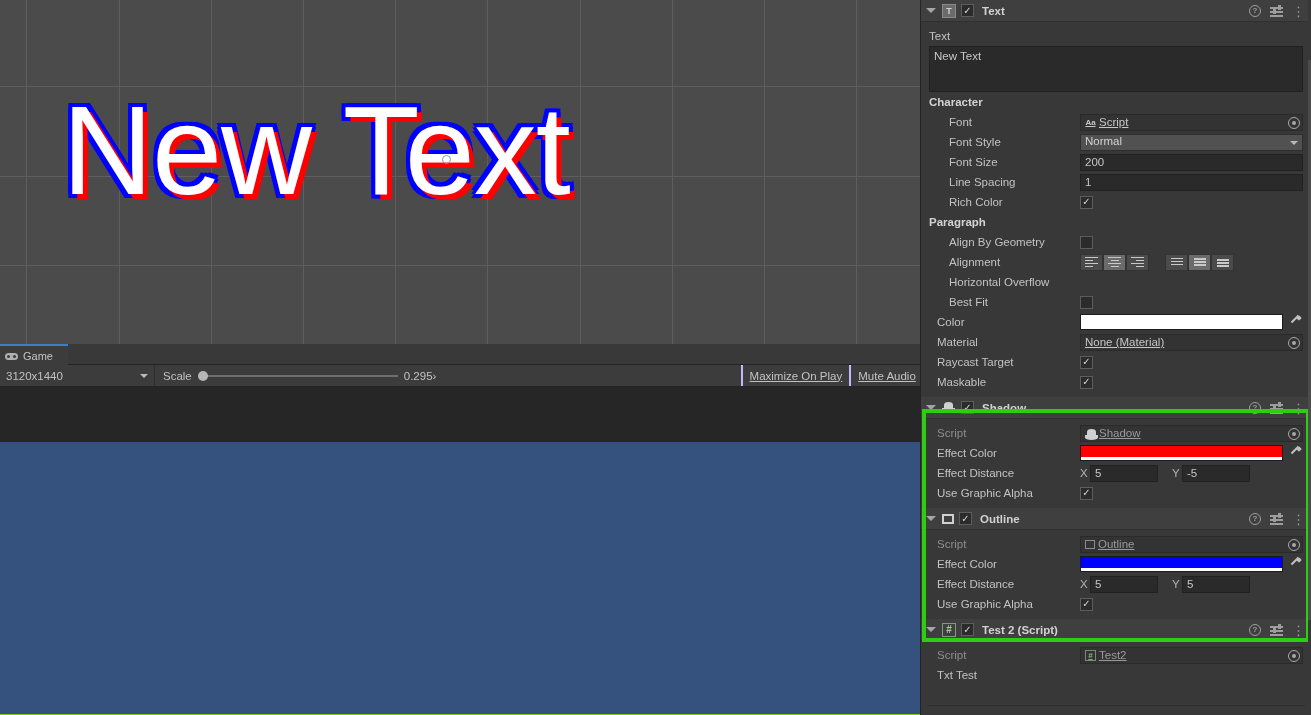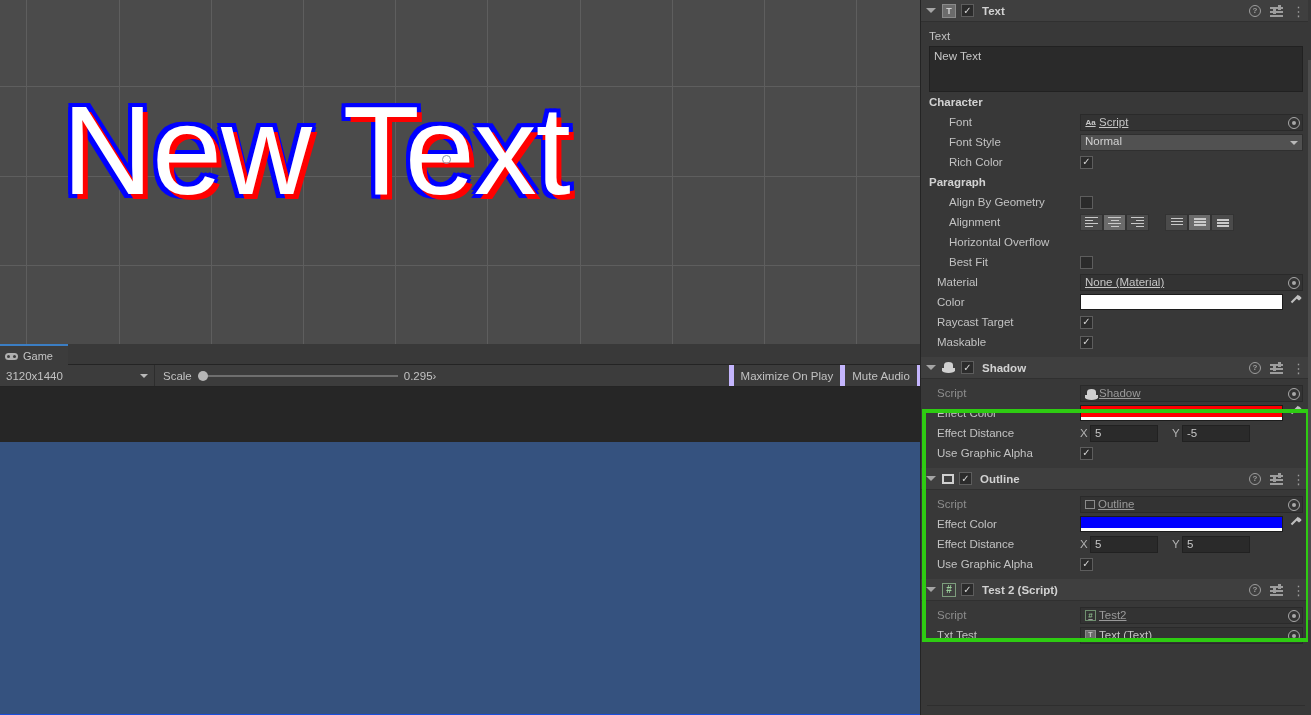--- a/index.html
+++ b/index.html
@@ -34,21 +34,21 @@
        5px 5px 0 #ff0000,
       -4px -4px 0 #0000ff, 4px -4px 0 #0000ff, -4px 4px 0 #0000ff,
       -4px 0 0 #0000ff, 4px 0 0 #0000ff, 0 -4px 0 #0000ff, 0 4px 0 #0000ff;
   }
   .scene-handle {
     position: absolute; left: 442px; top: 155px; width: 9px; height: 9px;
     border: 1px solid #8a9aa8; border-radius: 50%;
   }
 
   
-  .game-panel { position: absolute; left: 0; top: 344px; width: 1036px; height: 371px; background: #1d4ed8; }
+  .game-panel { position: absolute; left: 0; top: 344px; width: 1036px; height: 371px; background: #84cc16; }
   .tabbar {
     position: relative; height: 21px; background: #393939;
     border-bottom: 1px solid #242424;
   }
   .tab {
     position: absolute; left: 0; top: 0; width: 68px; height: 21px;
     background: #3c3c3c; border-top: 2px solid #3b7ec4;
     display: flex; align-items: center; gap: 4px; padding-left: 5px;
     color: #c4c4c4; font-size: 11px;
   }
@@ -74,21 +74,21 @@
   }
   .res-drop .caret { position: absolute; right: 6px; top: 9px; }
   .caret { width: 0; height: 0; border-left: 4px solid transparent; border-right: 4px solid transparent; border-top: 4px solid #b9b9b9; }
   .scale-box { display: flex; align-items: center; padding: 0 8px; gap: 6px; color: #c2c2c2; }
   .slider-track { position: relative; width: 200px; height: 2px; background: #6f6f6f; }
   .slider-knob { position: absolute; left: 0; top: -4px; width: 10px; height: 10px; border-radius: 50%; background: #b6b6b6; }
   .scale-val { color: #c2c2c2; }
   .tool-spacer { flex: 1; }
   .tbtn {
     display: flex; align-items: center; padding: 0 7px; color: #c2c2c2;
-    border-left: 5px solid #c4b5fd; white-space: nowrap;
+    border-left: 2px solid #c4b5fd; white-space: nowrap; text-decoration: underline;
   }
   .tbtn.gizmos { padding-right: 4px; }
   .tbtn-caret { display: flex; align-items: center; padding: 0 6px 0 4px; border-left: 1px solid #4a4a4a; }
 
   .game-letterbox { height: 55px; background: #262626; }
   .game-area { height: 272px; background: #35527f; position: relative; overflow: hidden; }
   .game-text-wrap { position: absolute; left: 0; top: -344px; width: 920px; height: 715px; }
 
   
   .inspector {
@@ -310,21 +310,33 @@
         <div class="row">
           <span class="lbl indent">Font Style</span>
           <span class="ctl">
             <span class="dropdown">
               <span>Normal</span>
               <span class="caret"></span>
             </span>
           </span>
         </div>
 
-
+        <div class="row">
+          <span class="lbl indent">Font Size</span>
+          <span class="ctl">
+              <span class="field">200</span>
+            </span>
+        </div>
+
+        <div class="row">
+          <span class="lbl indent">Line Spacing</span>
+          <span class="ctl">
+              <span class="field">1</span>
+            </span>
+        </div>
 
         <div class="row">
           <span class="lbl indent">Rich Color</span>
           <span class="ctl">
               <span class="chk">✓</span>
             </span>
         </div>
 
         <div class="sectionhdr">Paragraph</div>
 
@@ -381,41 +393,41 @@
         <div class="row">
           <span class="lbl indent">Horizontal Overflow</span>
         </div>
 
 
         <div class="row">
           <span class="lbl indent">Best Fit</span>
           <span class="ctl">
               <span class="chk"></span>
             </span>
-        </div>
-
-        <div class="row">
-          <span class="lbl">Material</span>
-          <span class="ctl">
-            <span class="field obj">
-              <span>None (Material)</span>
-              <span class="obj-pick"></span>
-            </span>
-          </span>
         </div>
 
         <div class="row">
           <span class="lbl">Color</span>
           <span class="ctl">
             <span class="swatch-wrap">
               <span class="swatch">
                 <span class="col" style="background:#ffffff"></span>
                   <span class="alpha"></span>
               </span>
               <span class="eyedrop"></span>
+            </span>
+          </span>
+        </div>
+
+        <div class="row">
+          <span class="lbl">Material</span>
+          <span class="ctl">
+            <span class="field obj">
+              <span>None (Material)</span>
+              <span class="obj-pick"></span>
             </span>
           </span>
         </div>
 
         <div class="row">
           <span class="lbl">Raycast Target</span>
           <span class="ctl">
               <span class="chk">✓</span>
             </span>
         </div>
@@ -575,27 +587,20 @@
           <span class="ctl">
             <span class="field obj dim">
               <span class="obj-ico" style="color:#8ab88a;border:1px solid #6f8f6f;font-weight:bold;">#</span>
               <span>Test2</span>
               <span class="obj-pick"></span>
             </span>
           </span>
         </div>
         <div class="row">
           <span class="lbl">Txt Test</span>
-          <span class="ctl">
-            <span class="field obj">
-              <span class="obj-ico icon-T" style="font-weight:bold;font-size:7px;">T</span>
-              <span>Text (Text)</span>
-              <span class="obj-pick"></span>
-            </span>
-          </span>
         </div>
       </div>
     </div>
 
     <div class="bottom-sep"></div>
     <div class="greenbox"></div>
     <div class="scrollbar">
         <i></i>
       </div>
   </div>

